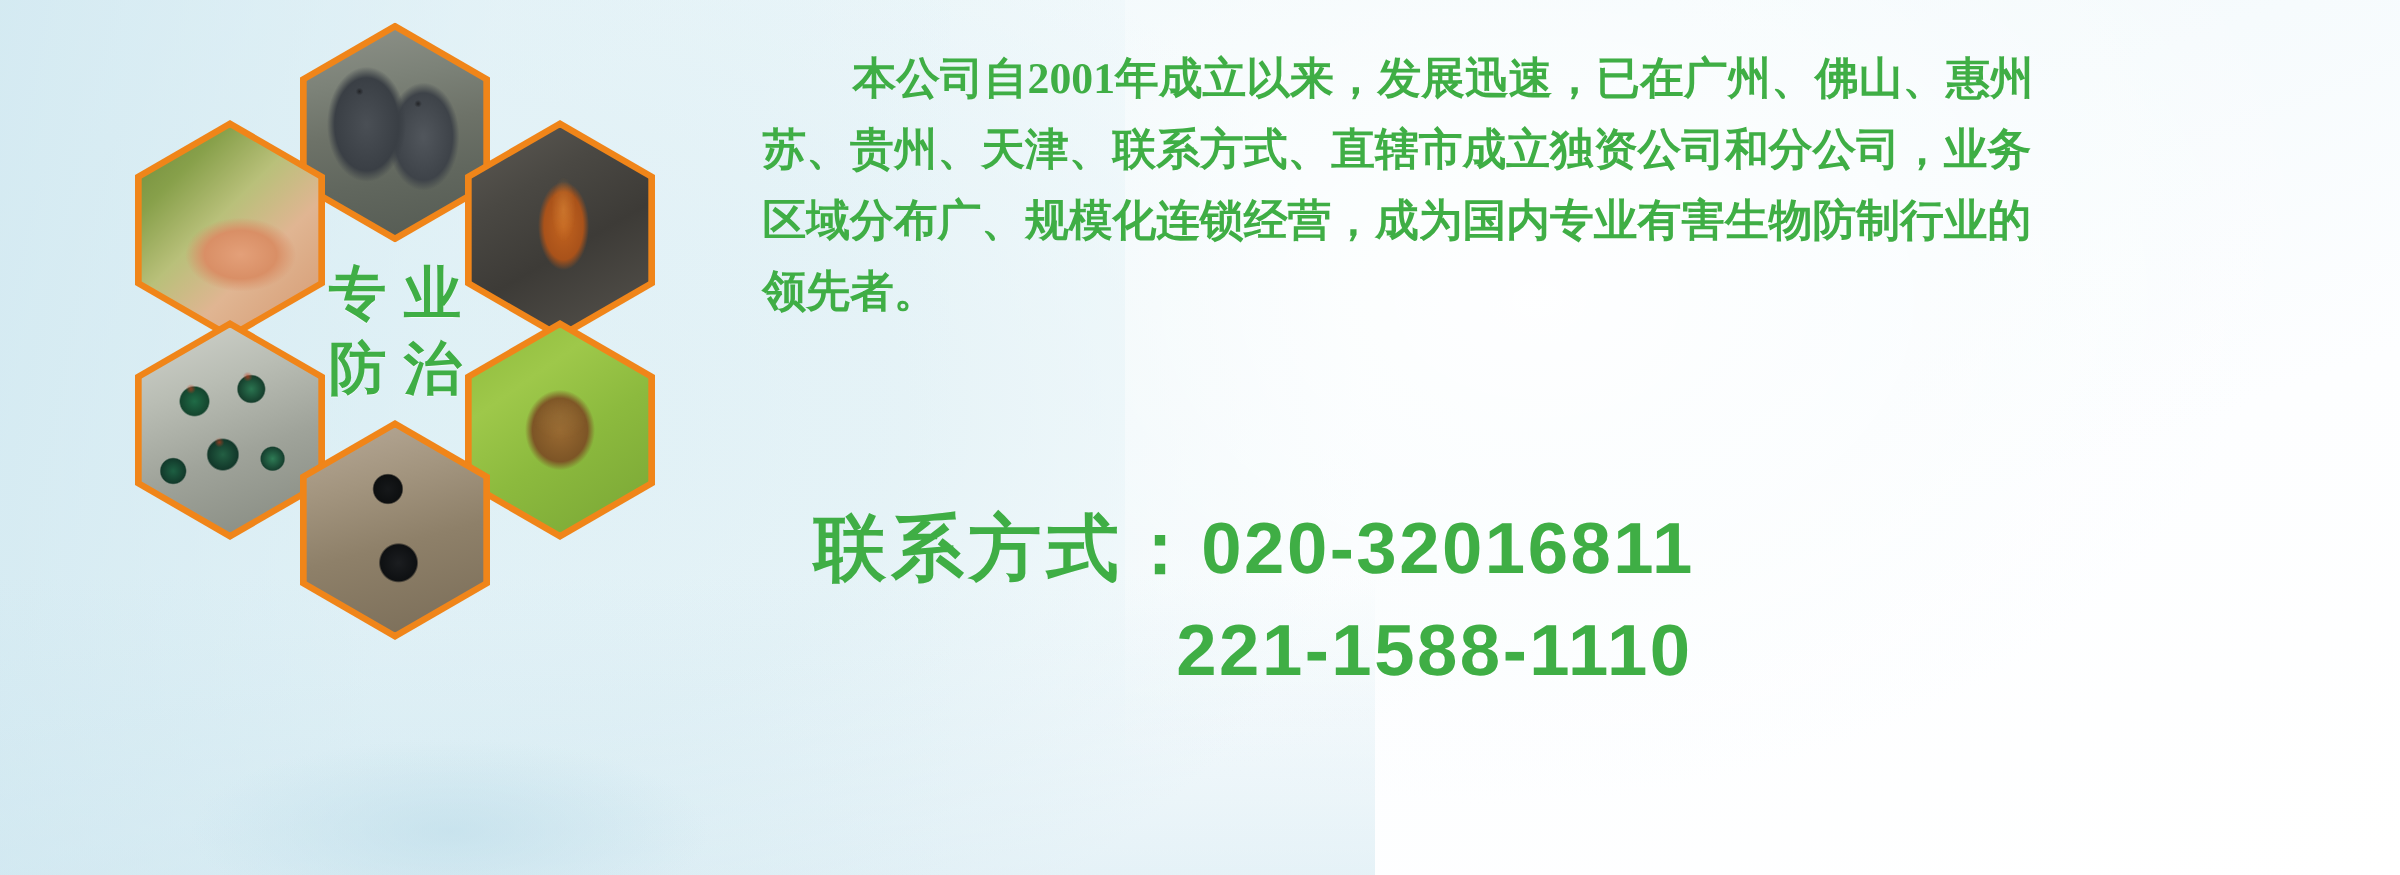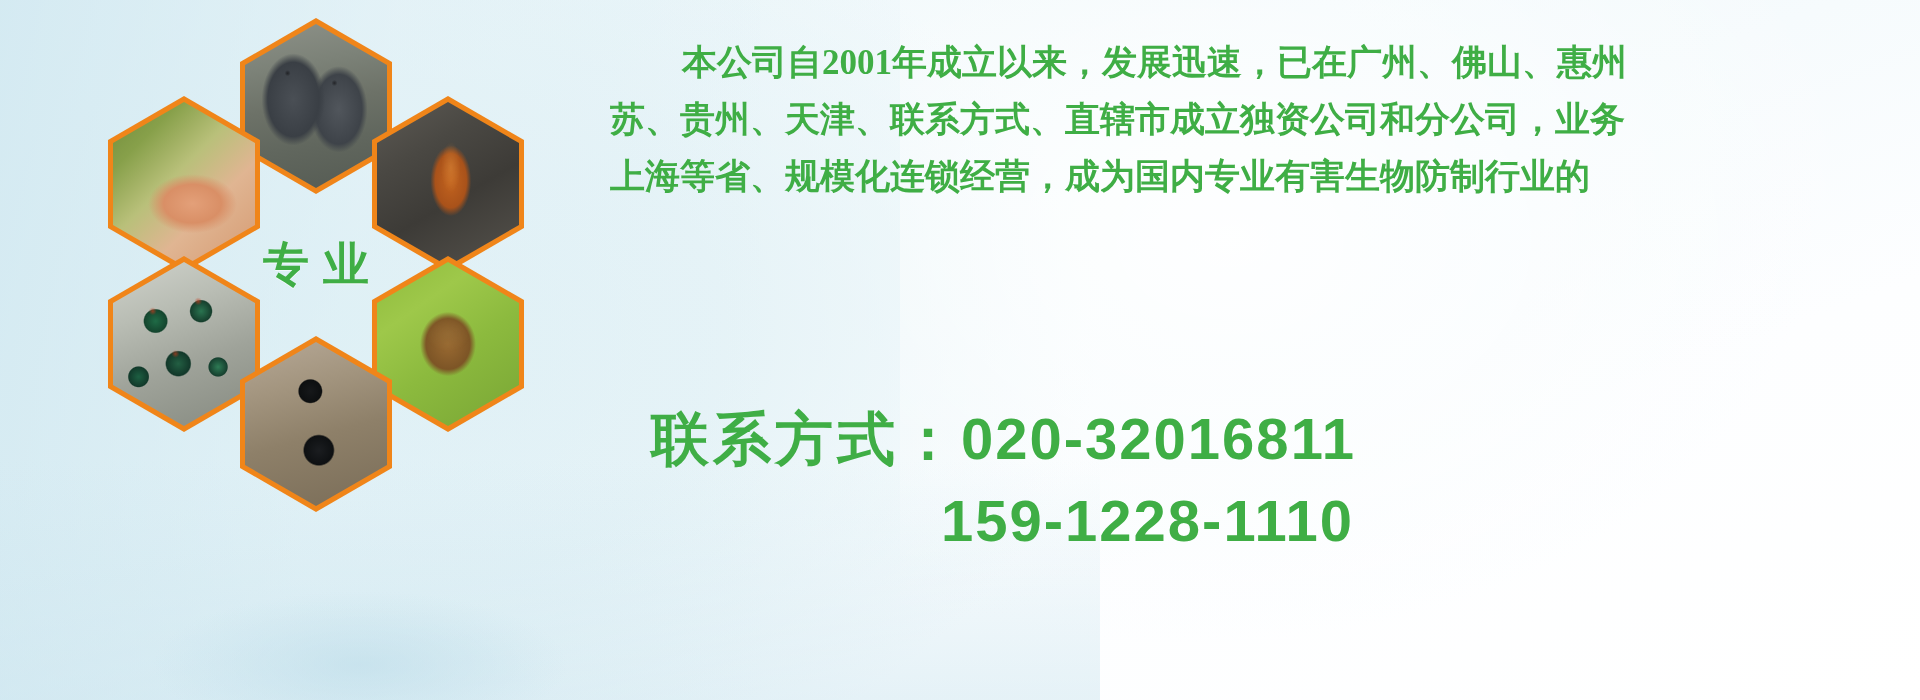--- a/index.html
+++ b/index.html
@@ -250,35 +250,37 @@
 
     <div class="hex" id="hex-ant">
       <div class="inner">
         <div class="art art-ant"></div>
       </div>
     </div>
 
     <div class="hex" id="hex-center">
       <div class="label">
         <span>专业</span>
+        <span>防治</span>
       </div>
     </div>
 
   </div>
 
   <div id="copy">
     <p id="intro-paragraph">
       <span class="line first">本公司自2001年成立以来，发展迅速，已在广州、佛山、惠州</span>
       <span class="line">苏、贵州、天津、联系方式、直辖市成立独资公司和分公司，业务</span>
-      <span class="line">上海等省、规模化连锁经营，成为国内专业有害生物防制行业的</span>
+      <span class="line">区域分布广、规模化连锁经营，成为国内专业有害生物防制行业的</span>
+      <span class="line">领先者。</span>
     </p>
   </div>
 
   <div id="contact">
     <div class="phone-row">
       <span class="label-text">联系方式：</span><span>020-32016811</span>
     </div>
     <div class="phone-row second">
-      <span>159-1228-1110</span>
+      <span>221-1588-1110</span>
     </div>
   </div>
 
 </div>
 
 </body></html>

